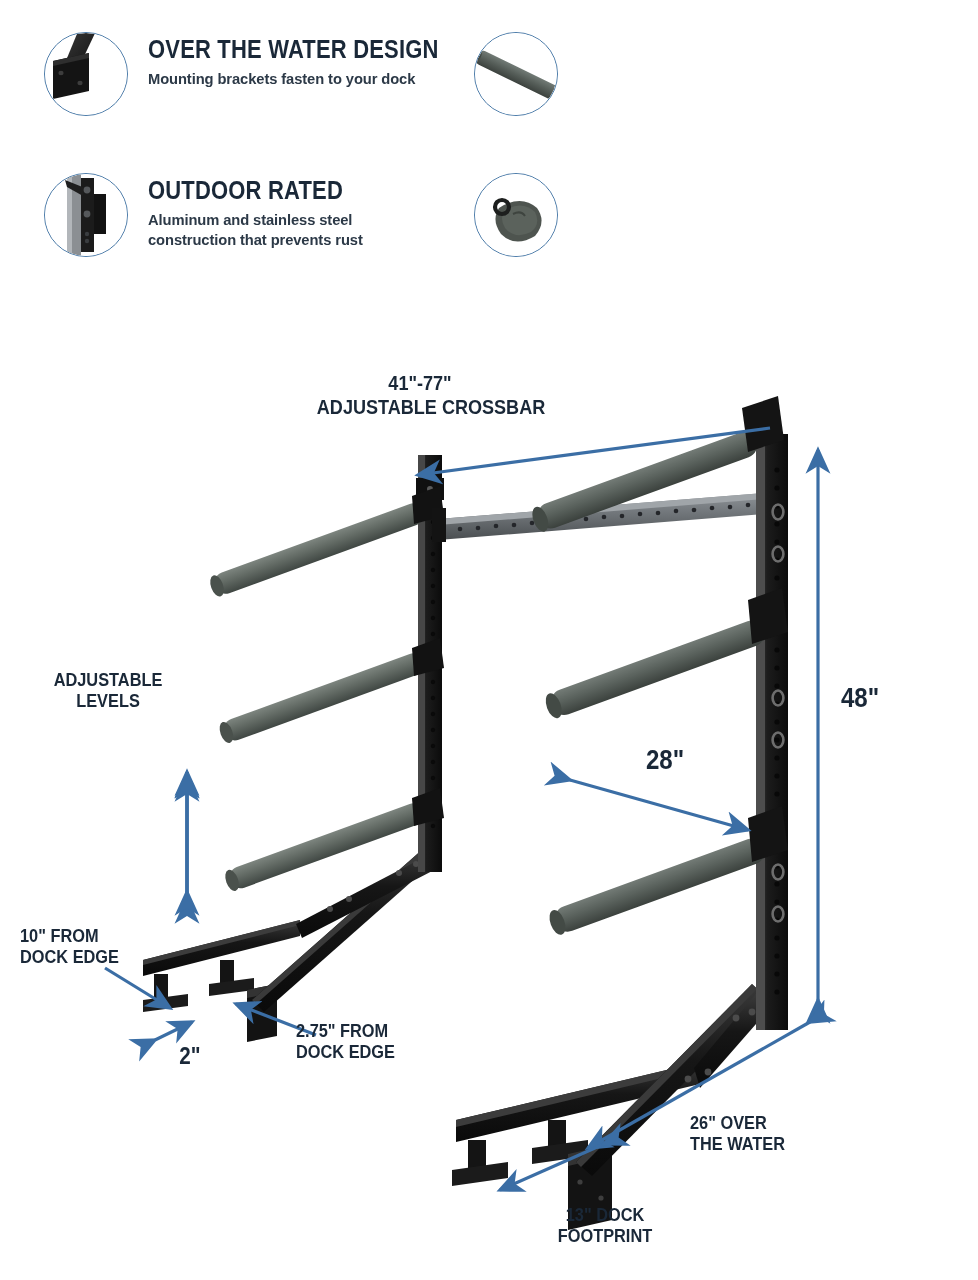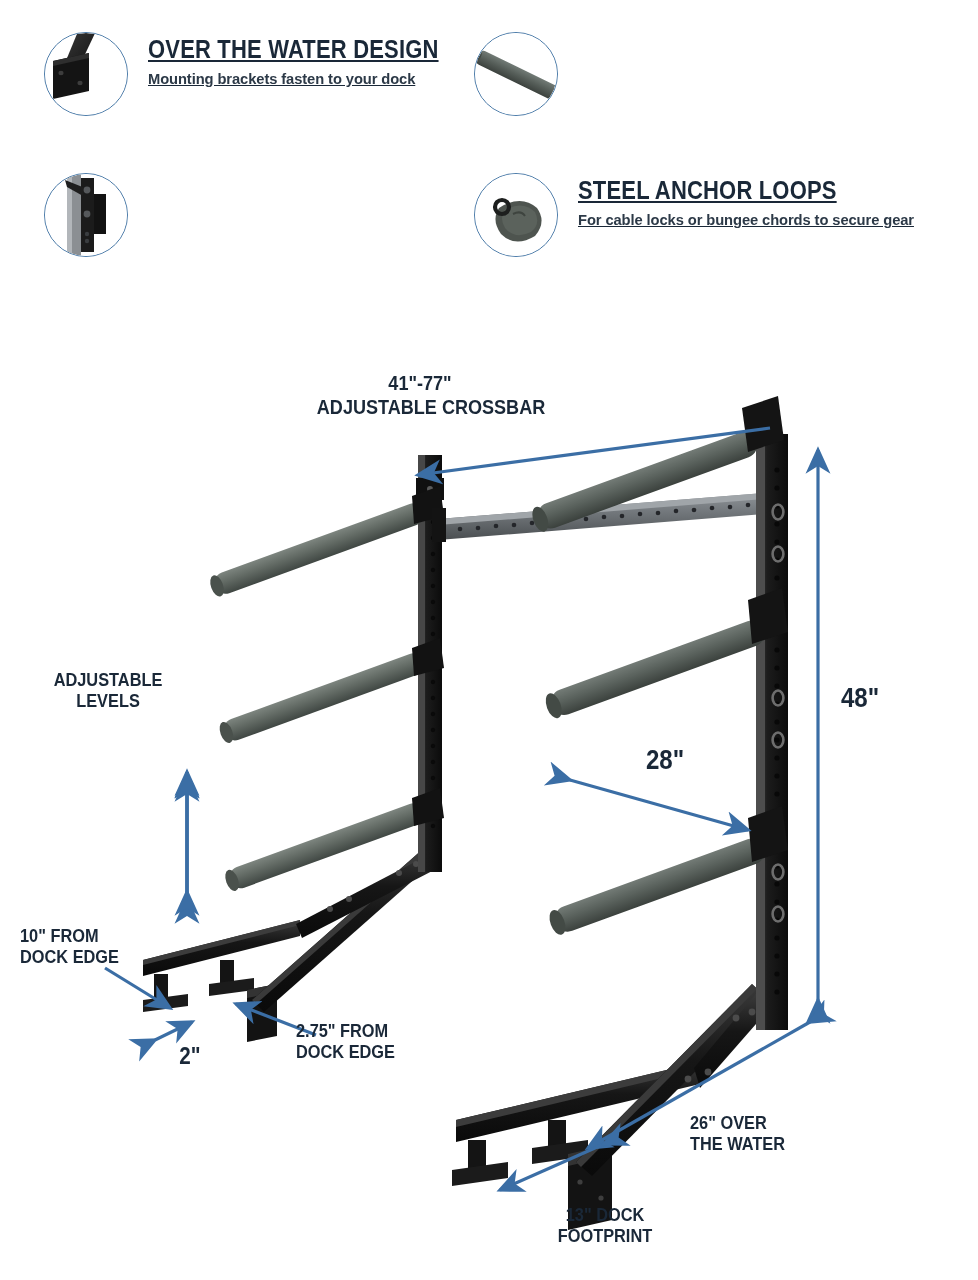--- a/index.html
+++ b/index.html
@@ -25,21 +25,21 @@
     box-sizing:border-box;
   }
   .feature.r2{padding-top:28px;}
   .thumb{
     width:82px;height:82px;border-radius:50%;
     border:1.6px solid #4a7aa8;
     flex:0 0 82px;
     position:relative;overflow:hidden;background:#fdfdfd;
   }
   .thumb svg{position:absolute;left:0;top:0;}
-  .ftext{padding-left:20px;padding-top:4px;text-decoration:underline;}
+  .ftext{padding-left:20px;padding-top:4px;}
   .ftitle{
     font-family:"Liberation Sans Narrow","Liberation Sans",sans-serif;
     font-weight:bold;font-size:25px;letter-spacing:.2px;
     color:#1a2838;line-height:1.05;
     transform:scaleX(.88);transform-origin:left center;
     white-space:nowrap;
   }
   .fdesc{
     font-size:15.5px;font-weight:bold;color:#2c3947;
     line-height:1.25;margin-top:7px;
@@ -144,44 +144,45 @@
           <rect x="36" y="4" width="13" height="74" fill="#1b1b1b"></rect>
           <rect x="49" y="20" width="12" height="40" fill="#121212"></rect>
           <path d="M20 6 L40 14 L38 22 L22 13 Z" fill="#1e1e1e"></path>
           <circle cx="42" cy="16" r="3.4" fill="#55585b"></circle>
           <circle cx="42" cy="40" r="3.4" fill="#55585b"></circle>
           <circle cx="42" cy="60" r="2.2" fill="#3a3d40"></circle>
           <circle cx="42" cy="67" r="2.2" fill="#3a3d40"></circle>
         </g>
       </svg>
     </div>
+    <div class="ftext">
+      <div class="ftitle">OUTDOOR RATED</div>
+      <div class="fdesc">
+        <div>Aluminum and stainless steel</div>
+        <div>construction that prevents rust</div>
+      </div>
+    </div>
   </div>
 
   <div class="feature r2">
     <div class="thumb">
       <svg width="82" height="82" viewBox="0 0 82 82">
         <defs>
             <clipPath id="c4">
               <circle cx="41" cy="41" r="41"></circle>
             </clipPath>
           </defs>
         <g clip-path="url(#c4)">
           <rect width="82" height="82" fill="#fff"></rect>
           <path d="M24 34 Q46 20 62 34 Q72 48 60 62 Q40 74 26 60 Q16 46 24 34 Z" fill="#4e544f"></path>
           <path d="M30 36 Q48 26 60 38 Q66 50 56 58 Q40 66 30 54 Q24 44 30 36 Z" fill="#5b625c"></path>
           <circle cx="27" cy="33" r="7" fill="none" stroke="#1d1f1e" stroke-width="4.2"></circle>
           <path d="M38 40 Q46 36 50 42" fill="none" stroke="#3e443f" stroke-width="2"></path>
         </g>
       </svg>
-    </div>
-    <div class="ftext">
-      <div class="ftitle">STEEL ANCHOR LOOPS</div>
-      <div class="fdesc">
-        <div>For cable locks or bungee chords to secure gear</div>
-      </div>
     </div>
   </div>
 </div>
 
 <div class="diagram">
 <svg width="978" height="980" viewBox="0 0 978 980">
   <defs>
     <linearGradient id="pad" x1="0" y1="0" x2="0" y2="1">
       <stop offset="0" stop-color="#737b76"></stop>
       <stop offset="0.45" stop-color="#5a625d"></stop>

